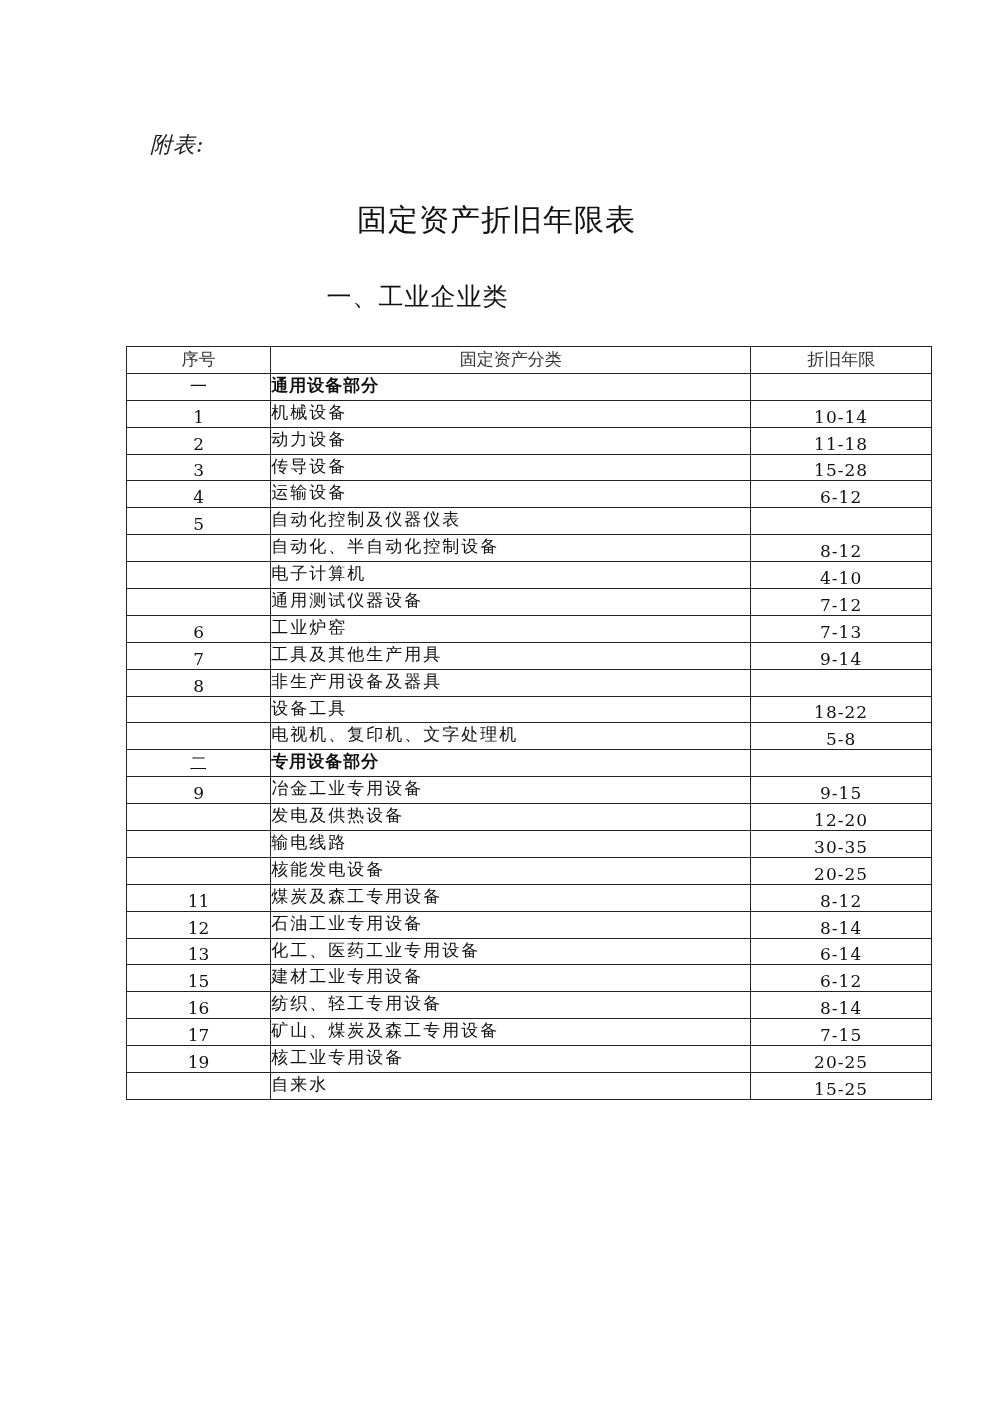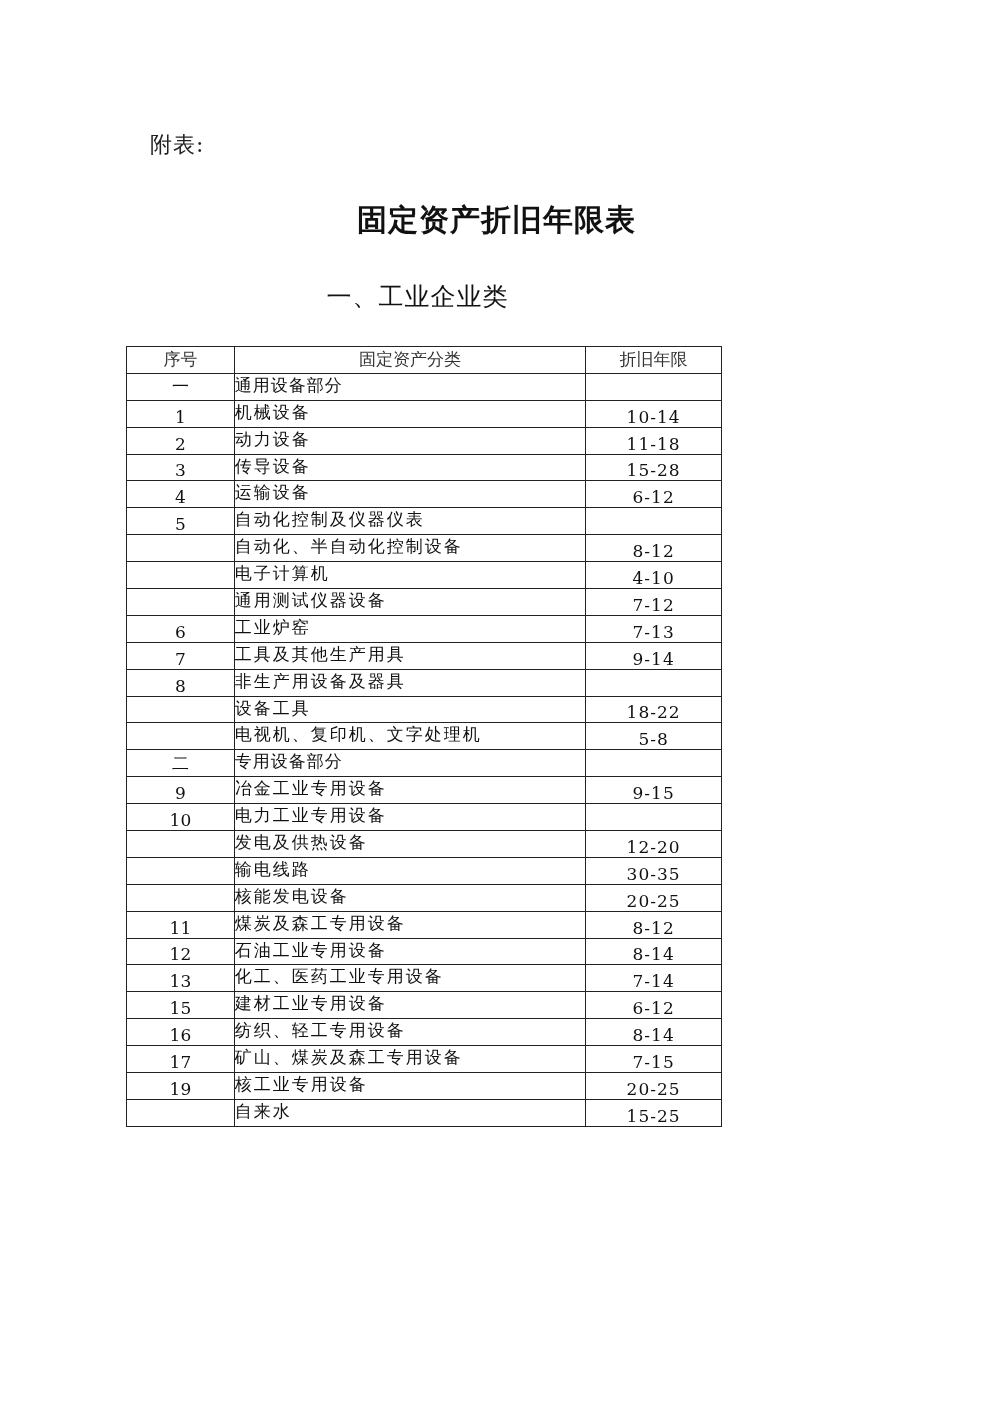--- a/index.html
+++ b/index.html
@@ -1,27 +1,27 @@
 <!DOCTYPE html>
 <html><head>
 <meta charset="utf-8">
 <style>
   html, body { margin: 0; padding: 0; background: #ffffff; }
   body { width: 993px; height: 1404px; position: relative; font-family: "DejaVu Serif", "Liberation Serif", serif; color: #111; }
-  .appendix-label { position: absolute; left: 150px; top: 130px; font-size: 22px; color: #222; letter-spacing: 1px; }
-  .doc-title { position: absolute; left: 0; width: 993px; top: 200px; text-align: center; font-size: 30px; font-weight: bold; letter-spacing: 1px; }
+  .appendix-label { position: absolute; left: 150px; top: 130px; font-size: 22px; color: #222; letter-spacing: 1px; font-style: italic; }
+  .doc-title { position: absolute; left: 0; width: 993px; top: 200px; text-align: center; font-size: 30px; font-weight: normal; letter-spacing: 1px; }
   .section-title { position: absolute; left: 0; width: 835px; top: 280px; text-align: center; font-size: 25px; letter-spacing: 1px; font-family: "DejaVu Sans", "Liberation Sans", sans-serif; }
-  table.dep { position: absolute; left: 126px; top: 346px; width: 596px; border-collapse: collapse; font-size: 17px; }
+  table.dep { position: absolute; left: 126px; top: 346px; width: 806px; border-collapse: collapse; font-size: 17px; }
   table.dep td, table.dep th { border: 1.2px solid #222; height: 25.9px; padding: 0; font-weight: normal; }
   table.dep th { text-align: center; color: #333; }
   col.c1 { width: 130px; } col.c2 { width: 433px; } col.c3 { width: 163px; }
   td.num { text-align: center; vertical-align: bottom; padding-bottom: 1px; }
   td.name { padding-left: 10px; vertical-align: top; padding-top: 1px; letter-spacing: 2px; }
   td.years { text-align: center; vertical-align: bottom; padding-bottom: 1px; letter-spacing: 1px; }
-  tr.section td.name { font-weight: normal; letter-spacing: 1px; margin-top: 24px; }
+  tr.section td.name { font-weight: bold; letter-spacing: 1px; margin-top: 24px; }
   tr.section td.num { vertical-align: middle; }
 </style>
 </head>
 <body>
 
 <div class="appendix-label">附表:</div>
 <div class="doc-title">固定资产折旧年限表</div>
 <div class="section-title">一、工业企业类</div>
 
 <table class="dep">
@@ -111,25 +111,20 @@
       <tr class="section">
         <td class="num">二</td>
         <td class="name">专用设备部分</td>
         <td class="years"></td>
       </tr>
       <tr class="item">
         <td class="num">9</td>
         <td class="name">冶金工业专用设备</td>
         <td class="years">9-15</td>
       </tr>
-      <tr class="item">
-        <td class="num">10</td>
-        <td class="name">电力工业专用设备</td>
-        <td class="years"></td>
-      </tr>
       <tr class="sub">
         <td class="num"></td>
         <td class="name">发电及供热设备</td>
         <td class="years">12-20</td>
       </tr>
       <tr class="sub">
         <td class="num"></td>
         <td class="name">输电线路</td>
         <td class="years">30-35</td>
       </tr>
@@ -144,21 +139,21 @@
         <td class="years">8-12</td>
       </tr>
       <tr class="item">
         <td class="num">12</td>
         <td class="name">石油工业专用设备</td>
         <td class="years">8-14</td>
       </tr>
       <tr class="item">
         <td class="num">13</td>
         <td class="name">化工、医药工业专用设备</td>
-        <td class="years">7-14</td>
+        <td class="years">6-14</td>
       </tr>
       <tr class="item">
         <td class="num">15</td>
         <td class="name">建材工业专用设备</td>
         <td class="years">6-12</td>
       </tr>
       <tr class="item">
         <td class="num">16</td>
         <td class="name">纺织、轻工专用设备</td>
         <td class="years">8-14</td>

